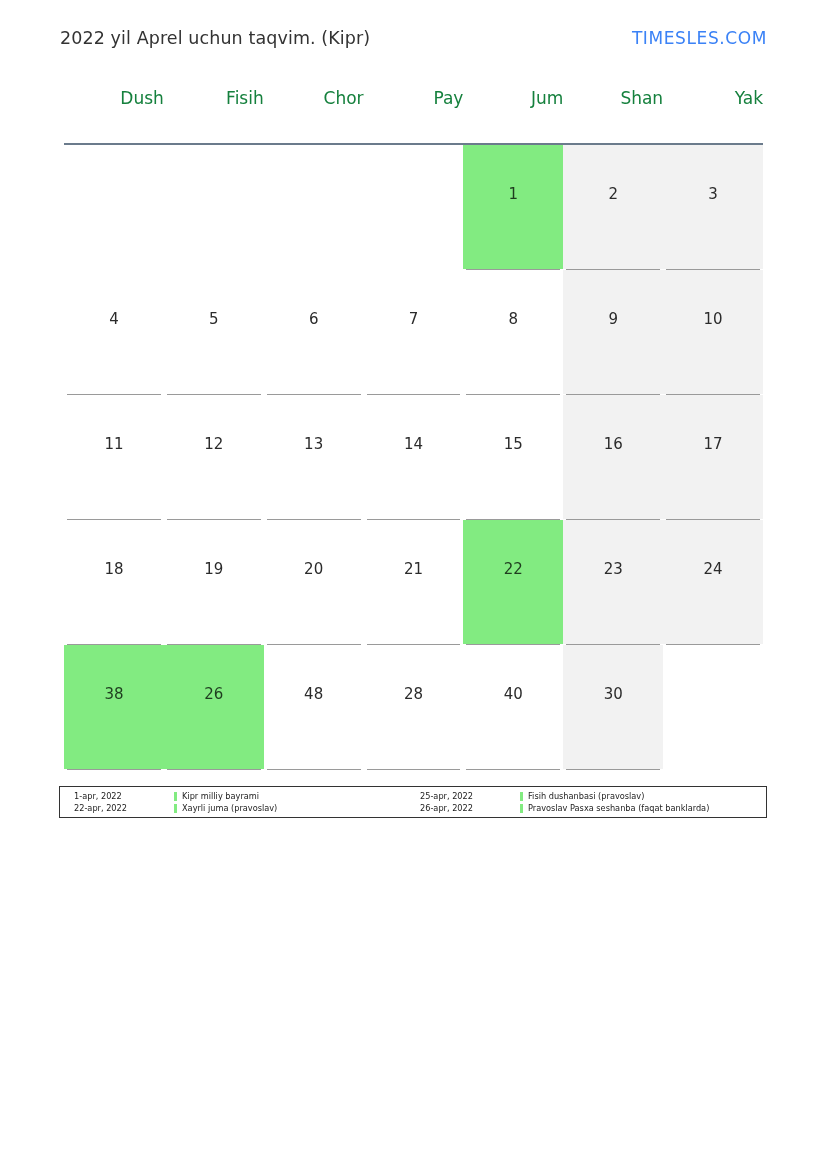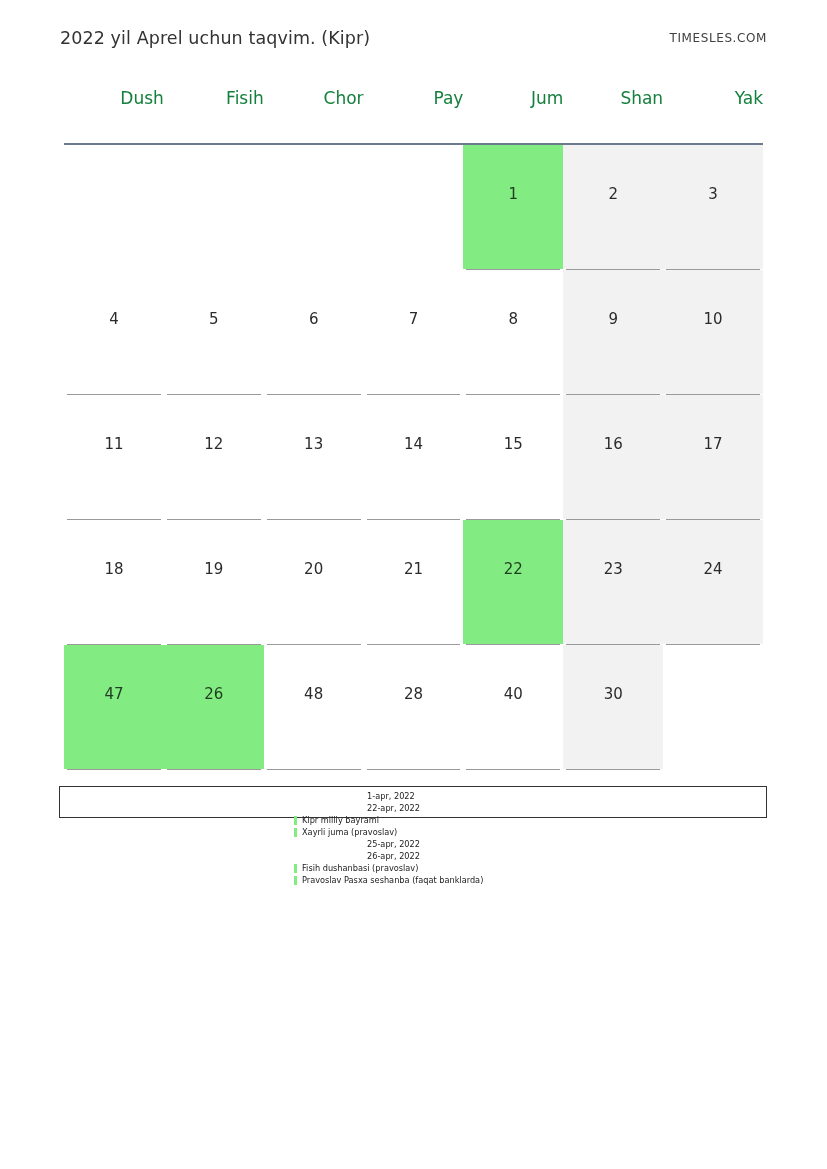--- a/index.html
+++ b/index.html
@@ -34,22 +34,22 @@
     justify-content: space-between;
   }
   .title {
     font-size: 17.5px;
     font-weight: 400;
     color: #333333;
     letter-spacing: 0.1px;
     white-space: nowrap;
   }
   .brand {
-    font-size: 12px;
-    color: #404040;
+    font-size: 17px;
+    color: #3b82f6;
     letter-spacing: 0.6px;
     font-weight: 400;
     text-decoration: none;
   }
   
   .weekdays {
     position: absolute;
     left: 64px;
     top: 88px;
     width: 699px;
@@ -121,21 +121,20 @@
   .legend {
     position: absolute;
     left: 59px;
     top: 786px;
     width: 708px;
     height: 32px;
     border: 1px solid #333333;
     display: flex;
     align-items: center;
     padding: 3px 6px;
-    flex-direction: column;
   }
   .legend-col {
     display: flex;
     flex-direction: column;
     justify-content: center;
     height: 100%;
   }
   .legend-dates { width: 108px; }
   .legend-names { width: 238px; }
   .legend-row {
@@ -310,21 +309,21 @@
           <div class="bg"></div>
           <div class="rule"></div>
           <div class="daynum">24</div>
         </div>
     </div>
 
     <div class="week">
       <div class="cell holiday">
           <div class="hl"></div>
           <div class="rule"></div>
-          <div class="daynum">47</div>
+          <div class="daynum">38</div>
         </div>
       <div class="cell holiday">
           <div class="hl"></div>
           <div class="rule"></div>
           <div class="daynum">26</div>
         </div>
       <div class="cell">
           <div class="rule"></div>
           <div class="daynum">48</div>
         </div>

